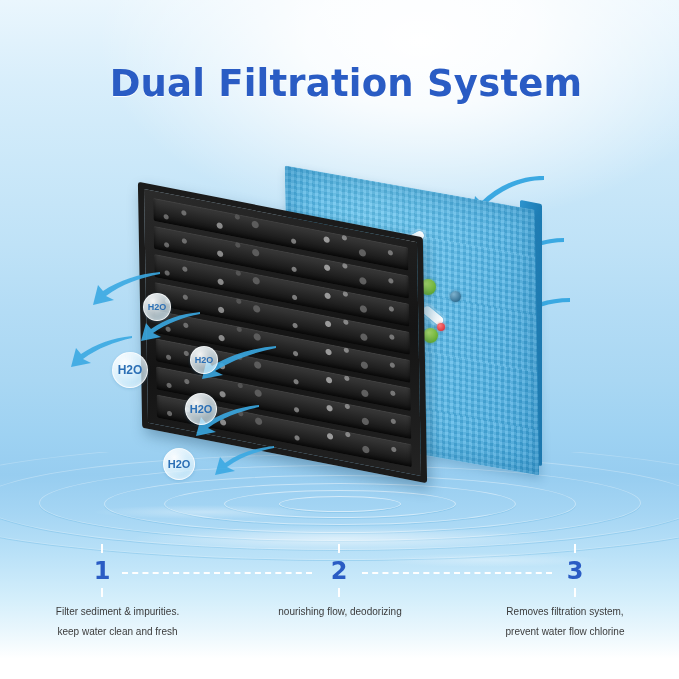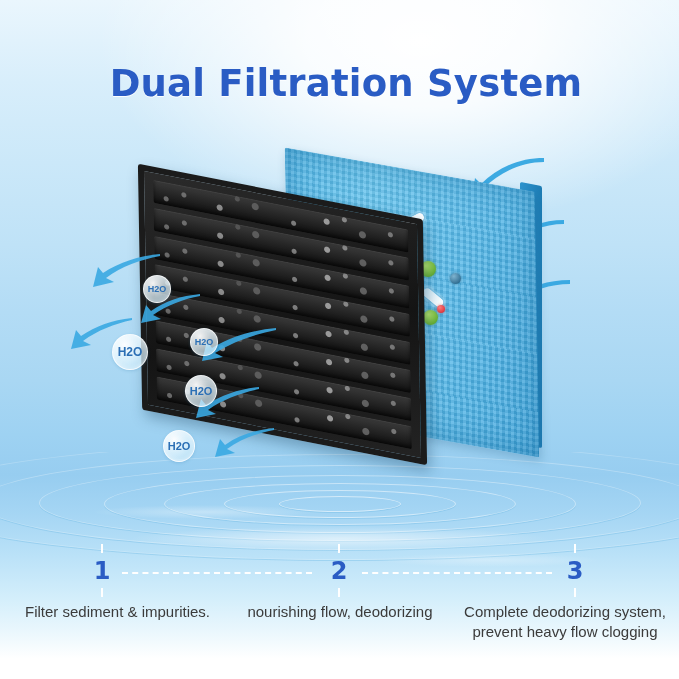--- a/index.html
+++ b/index.html
@@ -56,21 +56,21 @@
   .title{
     position:absolute;top:62px;left:0;right:0;text-align:center;
     font-size:37px;font-weight:bold;color:#2a5cc4;
     letter-spacing:0.2px;
     text-shadow:0 1px 0 rgba(255,255,255,0.9);
     font-family:"DejaVu Sans",sans-serif;
     padding-left:13px;
   }
 
   
-  .illus{position:absolute;left:0;top:132px;width:544px;height:340px;text-decoration:underline;}
+  .illus{position:absolute;left:0;top:150px;width:544px;height:340px;text-decoration:underline;}
 
   
   .sponge{
     position:absolute;left:287px;top:38px;width:250px;height:265px;
     transform:skewY(11deg) rotate(-1deg);
     background:
       repeating-linear-gradient(90deg, rgba(255,255,255,0.12) 0 3px, rgba(0,0,0,0.05) 3px 6px),
       repeating-linear-gradient(0deg, rgba(255,255,255,0.10) 0 3px, rgba(0,0,0,0.04) 3px 6px),
       linear-gradient(105deg,#4fb6e8 0%,#63c3ee 30%,#54b8e9 60%,#3da5dd 100%);
     box-shadow:inset 0 0 28px rgba(10,90,140,0.35), 2px 4px 10px rgba(30,90,130,0.25);
@@ -152,21 +152,21 @@
     font-family:"DejaVu Sans",sans-serif;
   }
   .badge:before,.badge:after{
     content:"";position:absolute;left:50%;transform:translateX(-50%);
     width:2px;height:9px;background:#ffffff;
   }
   .badge:before{top:-10px;}
   .badge:after{bottom:-9px;}
   .cap{
     position:absolute;top:54px;text-align:center;
-    font-size:15px;color:#3b3b3b;line-height:20px;
+    font-size:10px;color:#3b3b3b;line-height:20px;
     font-family:"Liberation Sans",sans-serif;
   }
 </style>
 </head>
 <body>
 
 <div id="stage">
 
   <div class="ripples">
     <div class="ripple r7"></div>
@@ -268,23 +268,24 @@
   <div class="steps">
     <div class="step-line" style="left:122px;width:190px;"></div>
     <div class="step-line" style="left:362px;width:190px;"></div>
 
     <div class="badge" style="left:85px;">1</div>
     <div class="badge" style="left:322px;">2</div>
     <div class="badge" style="left:558px;">3</div>
 
     <div class="cap" style="left:10px;width:215px;">
       <div>Filter sediment &amp; impurities.</div>
+      <div>keep water clean and fresh</div>
     </div>
     <div class="cap" style="left:226px;width:228px;">
       <div>nourishing flow, deodorizing</div>
     </div>
     <div class="cap" style="left:456px;width:218px;">
-      <div>Complete deodorizing system,</div>
-      <div>prevent heavy flow clogging</div>
+      <div>Removes filtration system,</div>
+      <div>prevent water flow chlorine</div>
     </div>
   </div>
 
 </div>
 
 </body></html>

